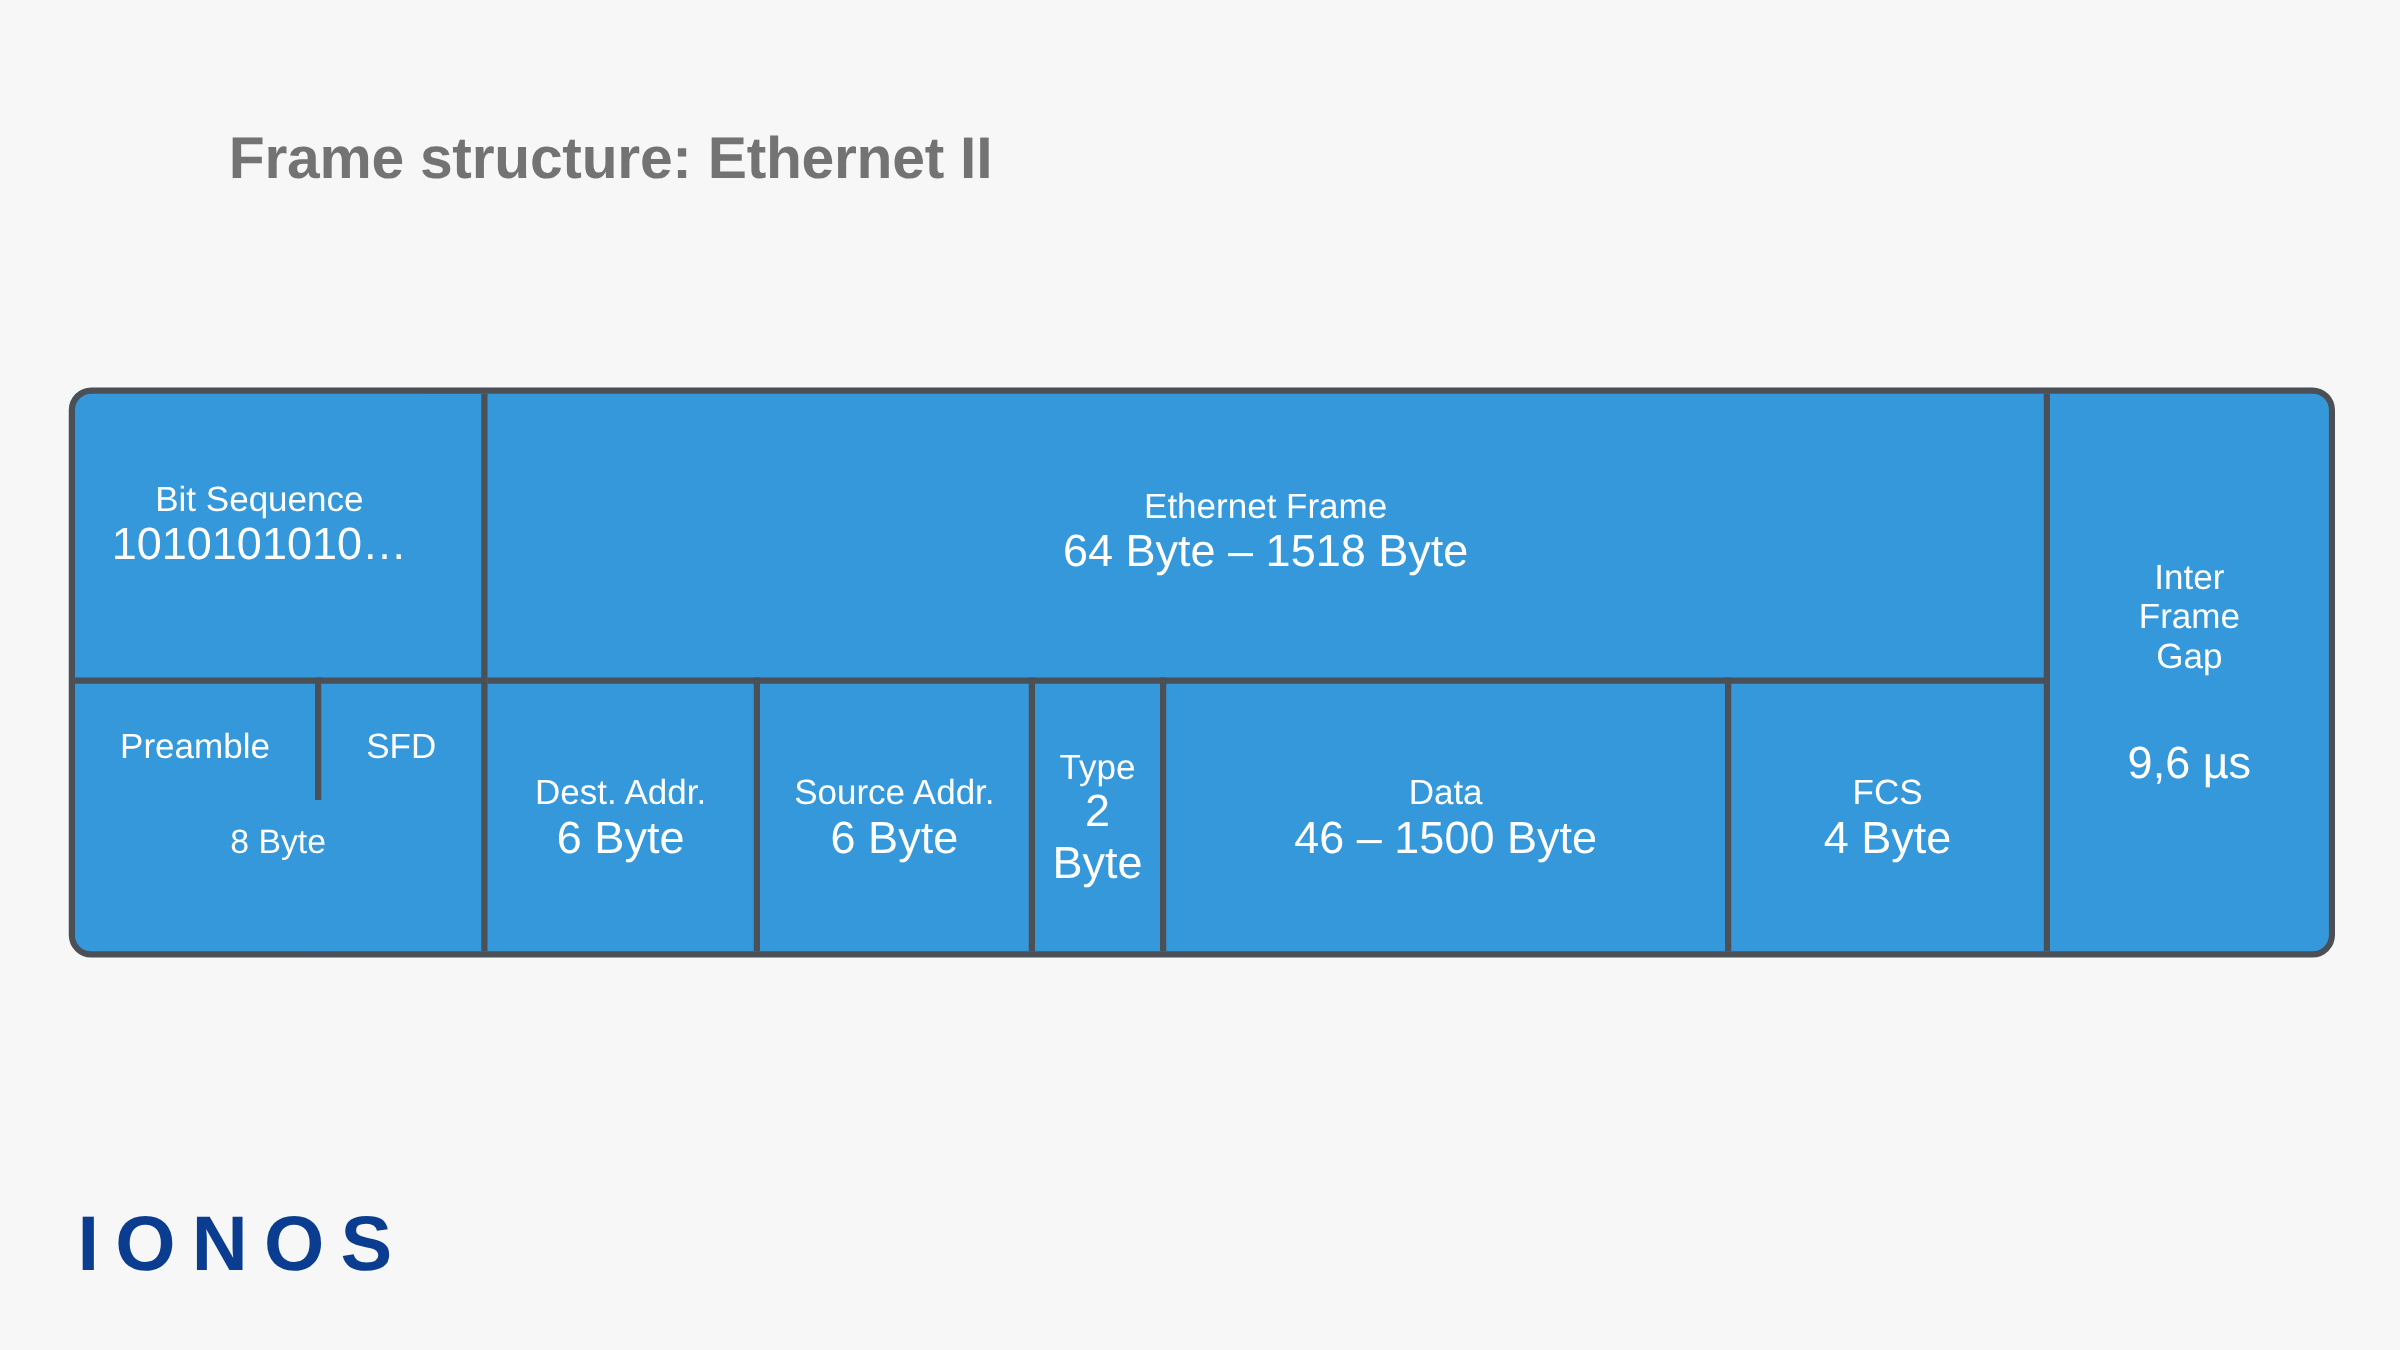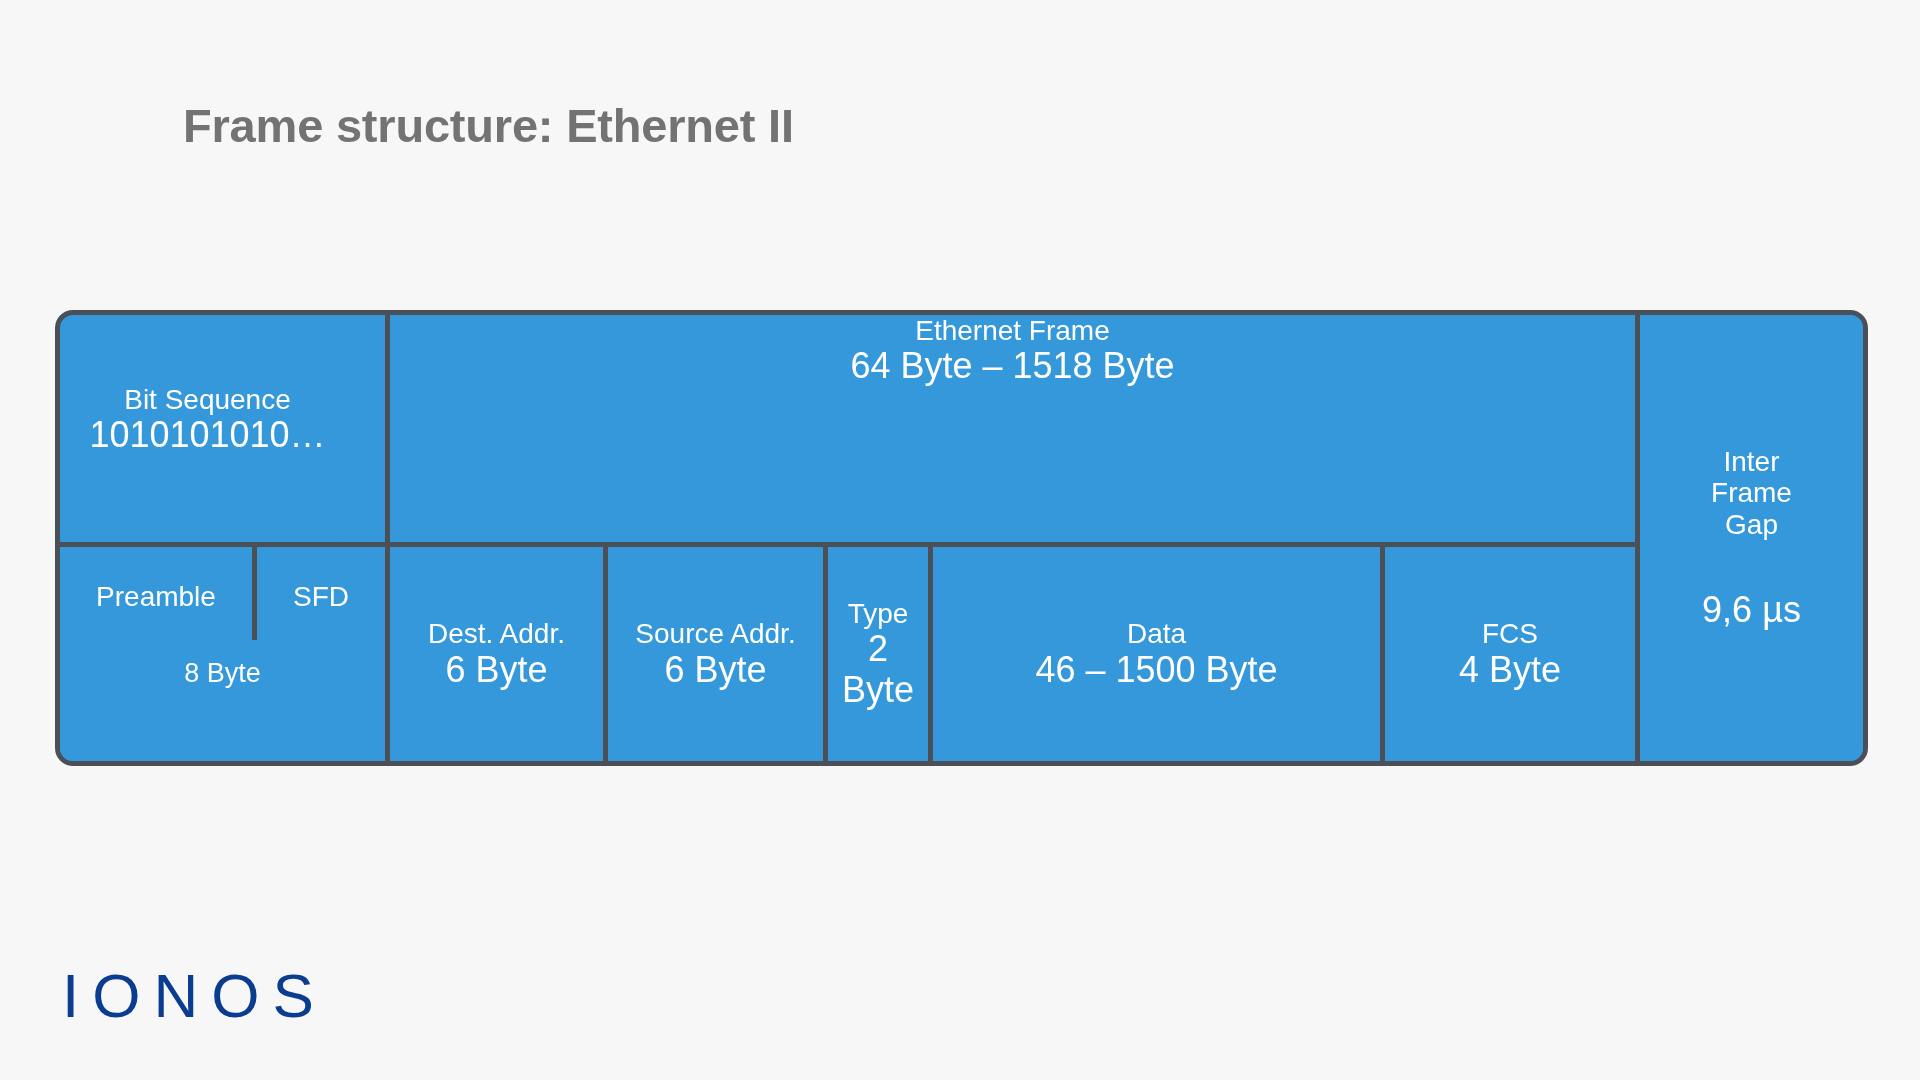--- a/index.html
+++ b/index.html
@@ -77,21 +77,21 @@
 
   
   #cell-bit-sequence {
     left: 0px;  top: 0px;  width: 295px; height: 227px;
     justify-content: center;
     padding-bottom: 18px;
     border-radius: 20px;
   }
   #cell-ethernet-frame {
     left: 330px; top: 0px; width: 1245px; height: 230px;
-    justify-content: flex-start;
+    justify-content: center;
     padding-bottom: 10px;
   }
   #cell-inter-frame-gap {
     left: 1580px; top: 0px; width: 223px; height: 446px;
     justify-content: center;
   }
   #cell-inter-frame-gap .label { margin-bottom: 50px; }
 
   
   #cell-preamble {
@@ -135,21 +135,21 @@
     left: 1325px; top: 232px; width: 250px; height: 214px;
     justify-content: center;
   }
 
   
   .logo {
     position: absolute;
     left: 62px;
     top: 960px;
     font-size: 62px;
-    font-weight: normal;
+    font-weight: bold;
     letter-spacing: 13px;
     color: #0a3d8f;
     font-family: "Liberation Sans", "DejaVu Sans", sans-serif;
   }
 </style>
 </head>
 <body>
 
 <div class="page-title">Frame structure: Ethernet II</div>
 

